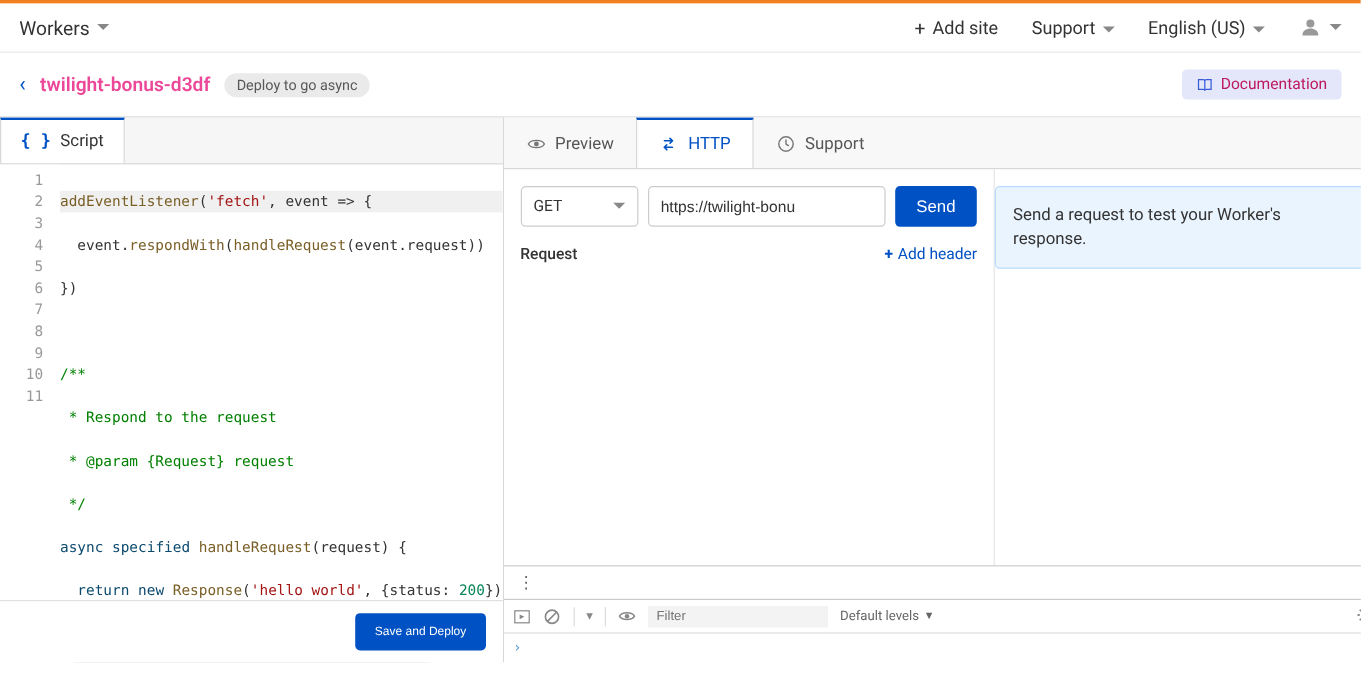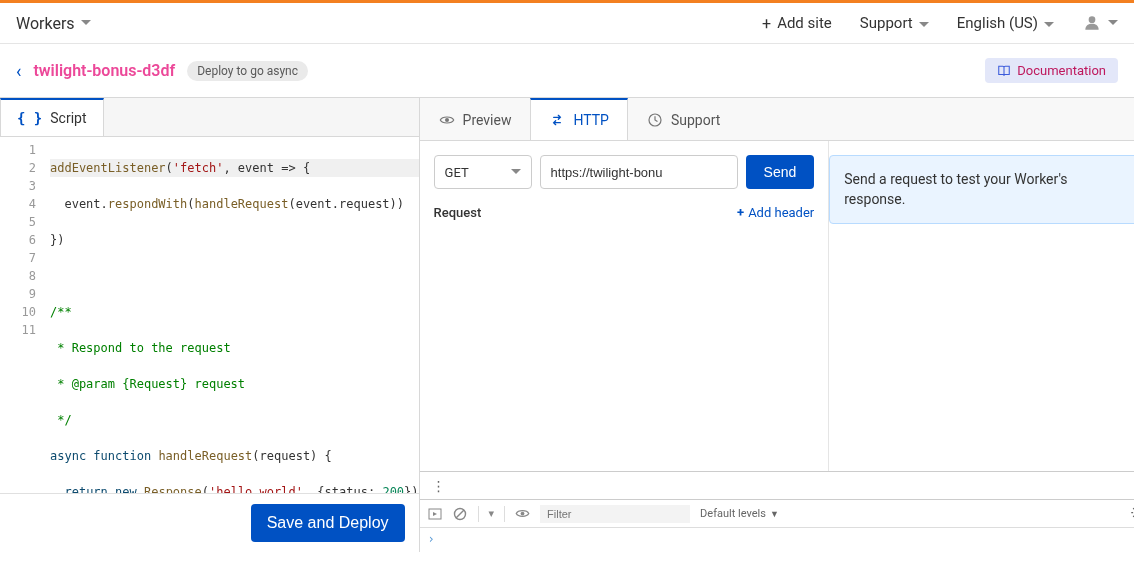--- a/index.html
+++ b/index.html
@@ -37,21 +37,21 @@
     .code { flex: 1; padding: 4px 0; white-space: pre; overflow: hidden; }
     .code-line { padding: 0; }
     .code-line.active { background: #f0f0f0; }
     .tk-str { color: #a31515; }
     .tk-kw { color: #0c4a6e; }
     .tk-cm { color: #008000; }
     .tk-fn { color: #795e26; }
     .tk-num { color: #098658; }
     .hscroll { height: 12px; background: #ccc; margin: 0 60px 0 60px; border-radius: 2px; }
     .save-bar { position: absolute; bottom: 0; left: 0; right: 0; padding: 10px 14px; display: flex; justify-content: flex-end; background: #fff; border-top: 1px solid #e0e0e0; }
-    .save-btn { background: #0051c3; color: #fff; border: none; padding: 10px 16px; border-radius: 4px; font-size: 16px; cursor: pointer; }
+    .save-btn { background: #0051c3; color: #fff; border: none; padding: 10px 16px; border-radius: 4px; font-size: 10px; cursor: pointer; }
     
     .right-pane { flex: 1; display: flex; flex-direction: column; background: #f8f8f8; border-left: 1px solid #d8d8d8; }
     .right-tabs { display: flex; background: #f8f8f8; }
     .rtab { display: flex; align-items: center; gap: 8px; padding: 12px 18px; font-size: 14px; color: #555; cursor: pointer; border: 1px solid transparent; }
     .rtab.active { background: #fff; color: #0051c3; border: 1px solid #d8d8d8; border-top: 2px solid #0051c3; border-bottom-color: #fff; }
     .rtab svg { width: 16px; height: 16px; }
     
     .right-body { flex: 1; display: flex; background: #fff; border-top: 1px solid #d8d8d8; margin-top:-1px;}
     .request-area { flex: 1; padding: 14px; border-right: 1px solid #e5e5e5; display: flex; flex-direction:column;}
     .req-row { display: flex; gap: 8px; align-items: center; margin-bottom: 16px; }
@@ -150,21 +150,21 @@
       </div>
       <div class="code">
 <div class="code-line active"><span class="tk-fn">addEventListener</span>(<span class="tk-str">'fetch'</span>, event =&gt; {</div>
 <div class="code-line">  event.<span class="tk-fn">respondWith</span>(<span class="tk-fn">handleRequest</span>(event.request))</div>
 <div class="code-line">})</div>
 <div class="code-line"> </div>
 <div class="code-line"><span class="tk-cm">/**</span></div>
 <div class="code-line"><span class="tk-cm"> * Respond to the request</span></div>
 <div class="code-line"><span class="tk-cm"> * @param {Request} request</span></div>
 <div class="code-line"><span class="tk-cm"> */</span></div>
-<div class="code-line"><span class="tk-kw">async</span> <span class="tk-kw">function</span> <span class="tk-fn">handleRequest</span>(request) {</div>
+<div class="code-line"><span class="tk-kw">async</span> <span class="tk-kw">specified</span> <span class="tk-fn">handleRequest</span>(request) {</div>
 <div class="code-line">  <span class="tk-kw">return</span> <span class="tk-kw">new</span> <span class="tk-fn">Response</span>(<span class="tk-str">'hello world'</span>, {status: <span class="tk-num">200</span>})</div>
 <div class="code-line">}</div>
       </div>
     </div>
     <div class="hscroll"></div>
     <div class="save-bar">
       <button class="save-btn">Save and Deploy</button>
     </div>
   </div>
 

